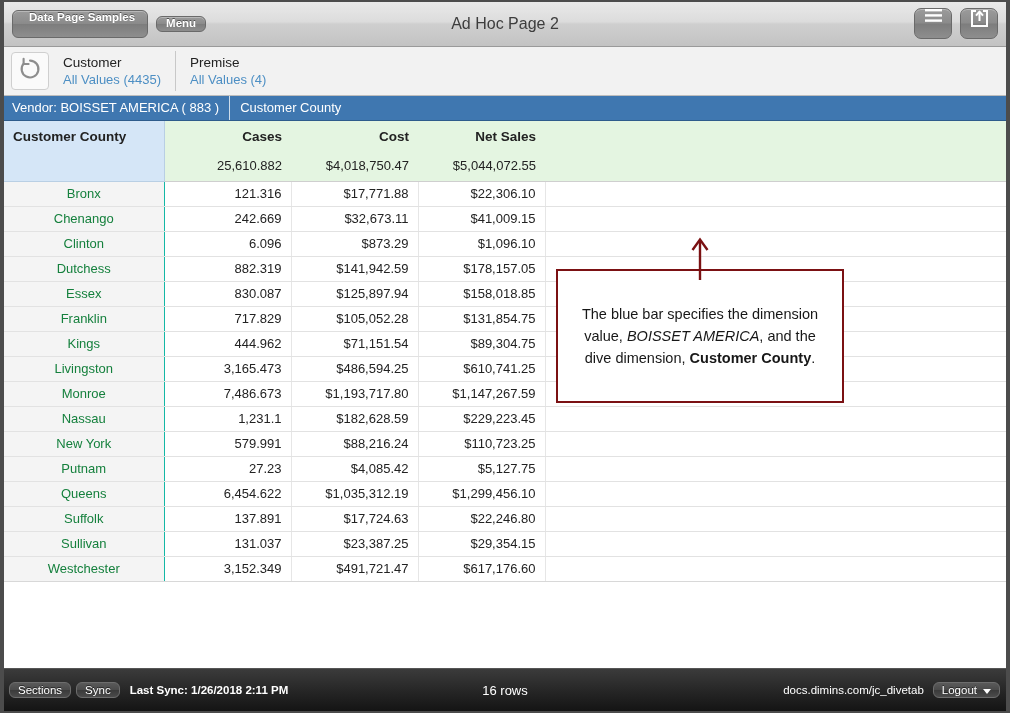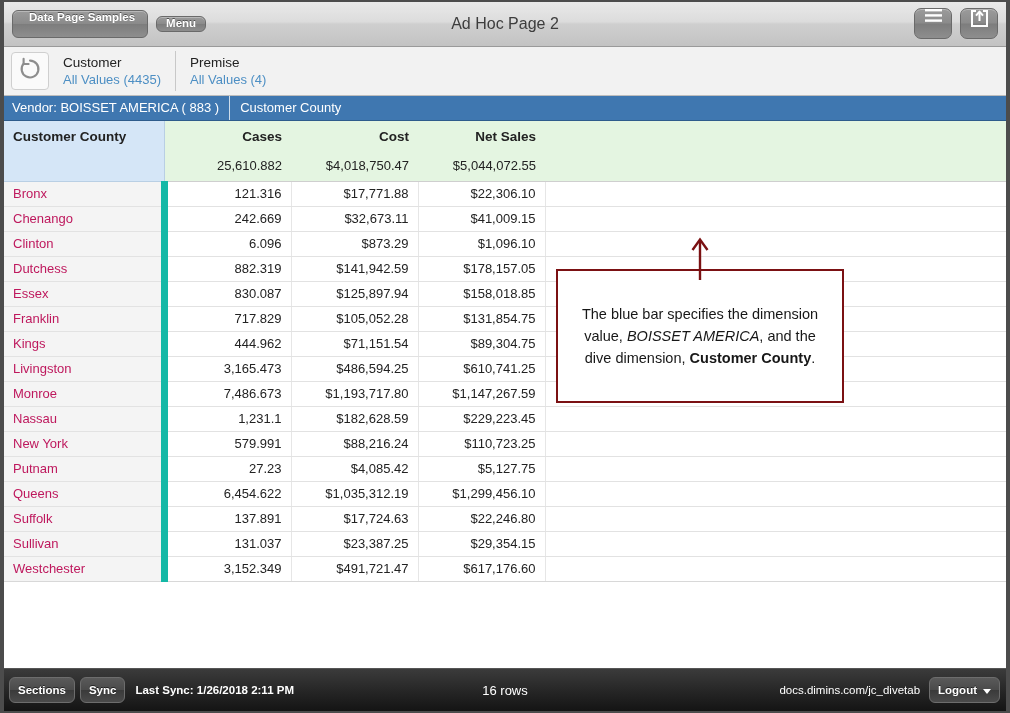--- a/index.html
+++ b/index.html
@@ -136,24 +136,24 @@
     border-bottom:1px solid #b9cfe4;
   }
   .grid thead tr.tot th.pad{background:#e4f5e1;}
 
   .grid tbody td{
     background:#fff;text-align:right;
     border-bottom:1px solid #e2e2e2;
     border-right:1px solid #e6e6e6;
   }
   .grid tbody td.dim{
-    background:#f4f4f4;text-align:left;
-    border-right:7px solid #14b8a6;
+    background:#f4f4f4;text-align:center;
+    border-right:1px solid #14b8a6;
     border-bottom:1px solid #e2e2e2;
-    color:#be185d;
+    color:#15803d;
   }
   .grid tbody td.pad{border-right:none;}
   .grid tbody tr:last-child td{border-bottom:1px solid #d8d8d8;}
 
   
   .callout{
     position:absolute;left:552px;top:148px;width:288px;height:134px;
     background:#fff;border:2px solid #7b1113;
     box-sizing:border-box;
     display:flex;align-items:center;justify-content:center;
@@ -170,22 +170,22 @@
   .footer{
     flex:0 0 42px;height:42px;
     background:linear-gradient(to bottom,#3b3b3b 0%,#252525 55%,#141414 100%);
     border-top:1px solid #555;
     display:flex;align-items:center;position:relative;
     color:#fff;
   }
   .fbtn{
     background:linear-gradient(to bottom,#5a5a5a 0%,#4a4a4a 50%,#3a3a3a 51%,#4b4b4b 100%);
     border:1px solid #6d6d6d;border-radius:6px;
-    color:#fff;font-size:11.5px;font-weight:bold;
-    padding:0 8px;height:26px;
+    color:#fff;font-size:11.5px;font-weight:normal;
+    padding:0 8px;height:16px;
     display:flex;align-items:center;justify-content:center;
     cursor:pointer;box-sizing:border-box;
     text-shadow:0 -1px 0 rgba(0,0,0,.6);
   }
   .last-sync{font-size:11.5px;font-weight:bold;margin-left:10px;color:#fff;}
   .rows-count{
     position:absolute;left:0;right:0;text-align:center;
     font-size:13px;color:#fff;pointer-events:none;
   }
   .foot-right{position:absolute;right:6px;display:flex;align-items:center;gap:9px;}

